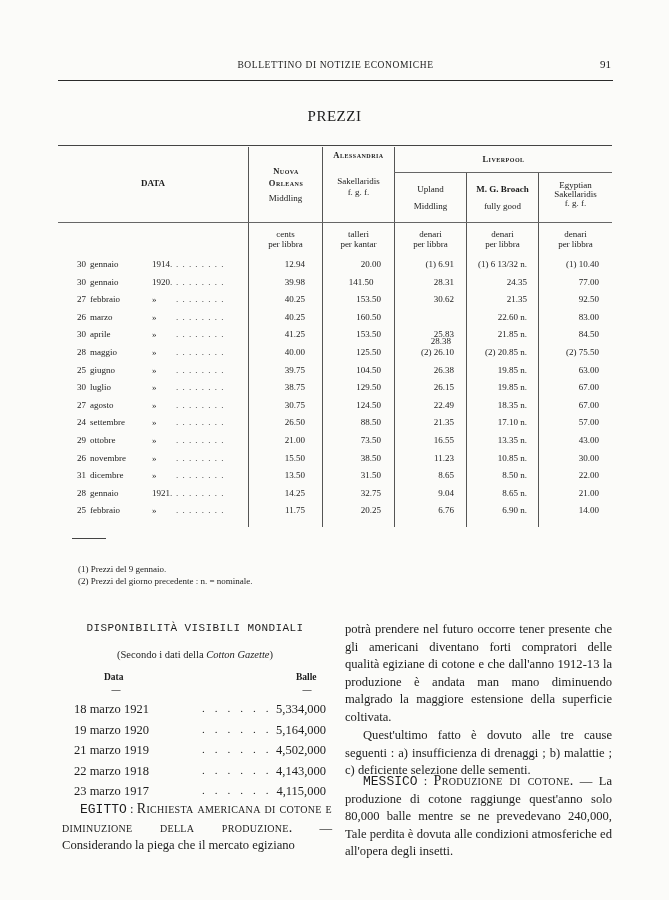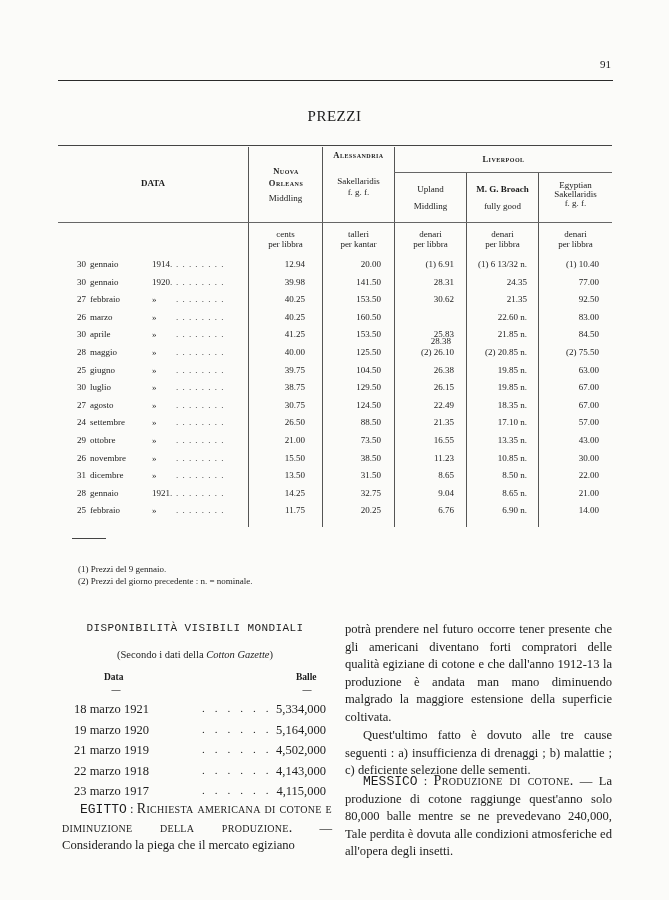--- a/index.html
+++ b/index.html
@@ -64,20 +64,21 @@
     position: absolute; font-family: "Liberation Serif", serif; font-size: 12.6px; line-height: 17.6px;
     text-align: justify;
   }
   .para .lead { font-family: Liberation Mono, monospace; font-size: 13px; }
   .para .smallcaps { font-variant: small-caps; font-size: 14px; letter-spacing: 0.3px; }
 </style>
 </head>
 <body>
 
 <div class="running-head">
+  <div class="running-title">BOLLETTINO DI NOTIZIE ECONOMICHE</div>
   <div class="page-num">91</div>
 </div>
 
 <div class="section-title">PREZZI</div>
 
 <div class="price-table" style="height:385px;">
   <div class="rule-top"></div>
 
   <div class="vline" style="left:190px; top:2px; height:380px;"></div>
   <div class="vline" style="left:264px; top:2px; height:380px;"></div>
@@ -141,21 +142,21 @@
         <span class="c" style="left: 337px; width: 59px;">(1) 6.91</span>
         <span class="c" style="left: 409px; width: 60px;">(1) 6 13/32 n.</span>
         <span class="c" style="left: 481px; width: 60px;">(1) 10.40</span>
       </div>
       <div class="row" style="top: 131.6px;">
         <span class="d-day">30</span>
         <span class="d-month">gennaio</span>
         <span class="d-year">1920.</span>
         <span class="d-dots">........</span>
         <span class="c" style="left: 191px; width: 56px;">39.98</span>
-        <span class="c" style="left: 265px; width: 58px;">141.50</span>
+        <span class="c" style="left: 274px; width: 58px; text-align: center;">141.50</span>
         <span class="c" style="left: 337px; width: 59px;">28.31</span>
         <span class="c" style="left: 409px; width: 60px;">24.35</span>
         <span class="c" style="left: 481px; width: 60px;">77.00</span>
       </div>
       <div class="row" style="top: 149.2px;">
         <span class="d-day">27</span>
         <span class="d-month">febbraio</span>
         <span class="d-year">»</span>
         <span class="d-dots">........</span>
         <span class="c" style="left: 191px; width: 56px;">40.25</span>

